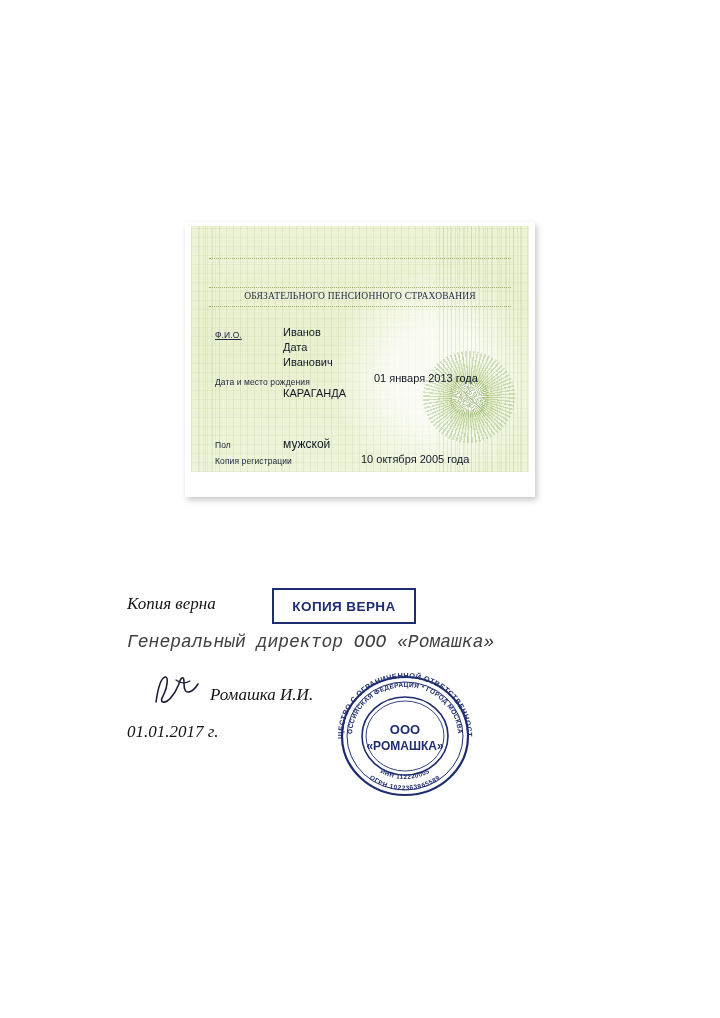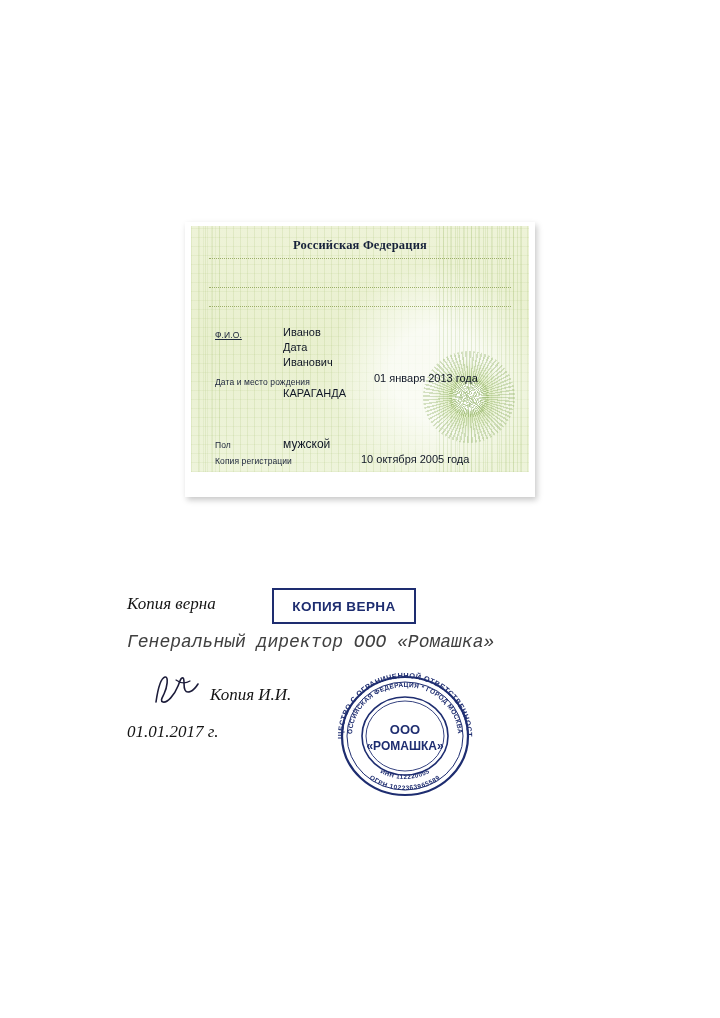--- a/index.html
+++ b/index.html
@@ -215,23 +215,23 @@
 <body>
 
 <div id="snils-card">
   <div id="card-inner">
 
     <div class="vstripe" id="vs3"></div>
     <div class="vstripe" id="vs1"></div>
     <div class="vstripe" id="vs2"></div>
     <div class="rosette"></div>
 
-    <div id="rf-title">Российская Федерация</div>
     <div class="rule" id="rule-1"></div>
     <div class="rule" id="rule-2"></div>
+    <div id="sub-title">ОБЯЗАТЕЛЬНОГО ПЕНСИОННОГО СТРАХОВАНИЯ</div>
     <div class="rule" id="rule-3"></div>
 
     <div class="fld-label" id="lbl-fio">Ф.И.О.</div>
     <div class="fld-value" id="val-fio-1">Иванов</div>
     <div class="fld-value" id="val-fio-2">Дата</div>
     <div class="fld-value" id="val-fio-3">Иванович</div>
 
     <div class="fld-label" id="lbl-birth">Дата и место рождения</div>
     <div class="fld-value" id="val-birth-date">01 января 2013 года</div>
     <div class="fld-value" id="val-birth-place">КАРАГАНДА</div>
@@ -250,21 +250,21 @@
 
 <div id="cert-line-2">Генеральный директор ООО «Ромашка»</div>
 
 <div id="signature">
   <svg width="52" height="34" viewBox="0 0 52 34">
     <path d="M4 30 C6 16, 9 6, 13 5 C17 4, 15 16, 12 22 C10 26, 8 29, 11 30 C15 31, 22 24, 26 14 C28 9, 29 5, 31 6 C33 7, 31 14, 33 18 C35 22, 41 20, 46 12" fill="none" stroke="#1c1c3a" stroke-width="1.6" stroke-linecap="round"></path>
     <path d="M24 8 C28 11, 33 12, 38 9" fill="none" stroke="#1c1c3a" stroke-width="1.2" stroke-linecap="round"></path>
   </svg>
 </div>
 
-<div id="cert-name">Копия И.И.</div>
+<div id="cert-name">Ромашка И.И.</div>
 <div id="cert-date">01.01.2017 г.</div>
 
 <div id="round-stamp">
   <svg width="160" height="125" viewBox="0 0 160 125">
     <defs>
       <path id="arcTop" d="M 18,64 A 62,58 0 0 1 142,64"></path>
       <path id="arcBottom" d="M 22,64 A 58,54 0 0 0 138,64"></path>
       <path id="arcTop2" d="M 27,64 A 53,49 0 0 1 133,64"></path>
       <path id="arcBottom2" d="M 33,64 A 47,43 0 0 0 127,64"></path>
     </defs>

